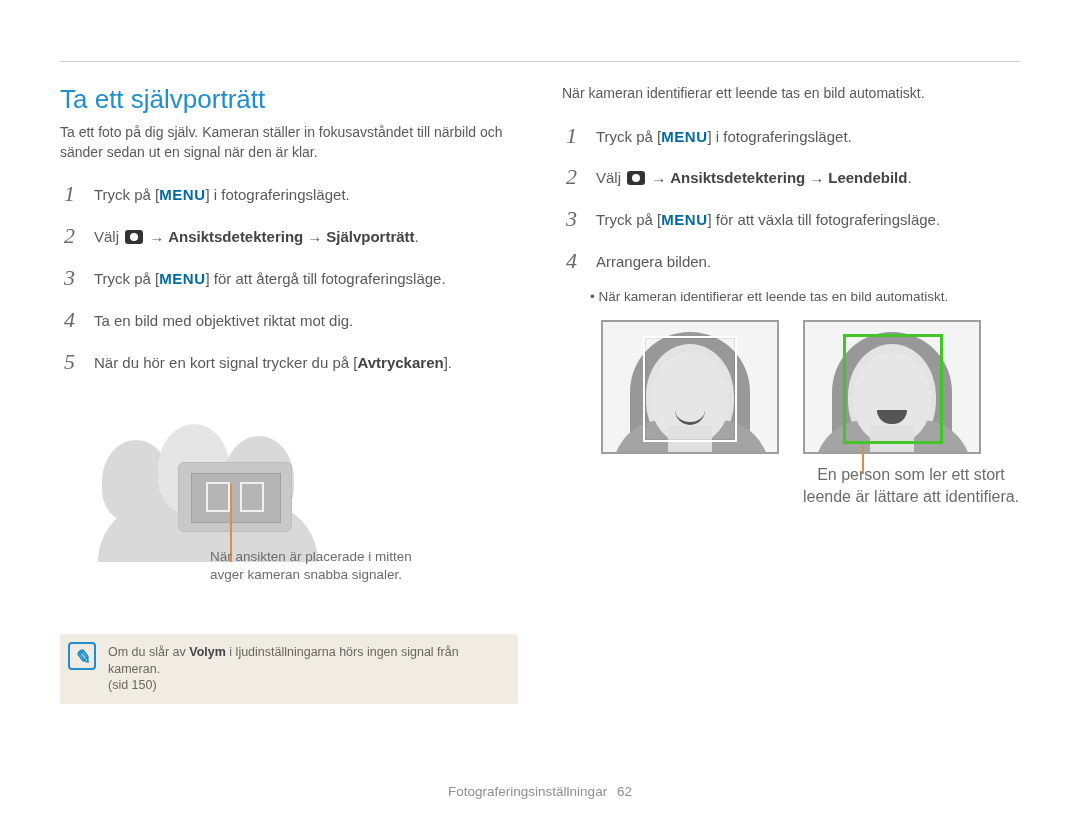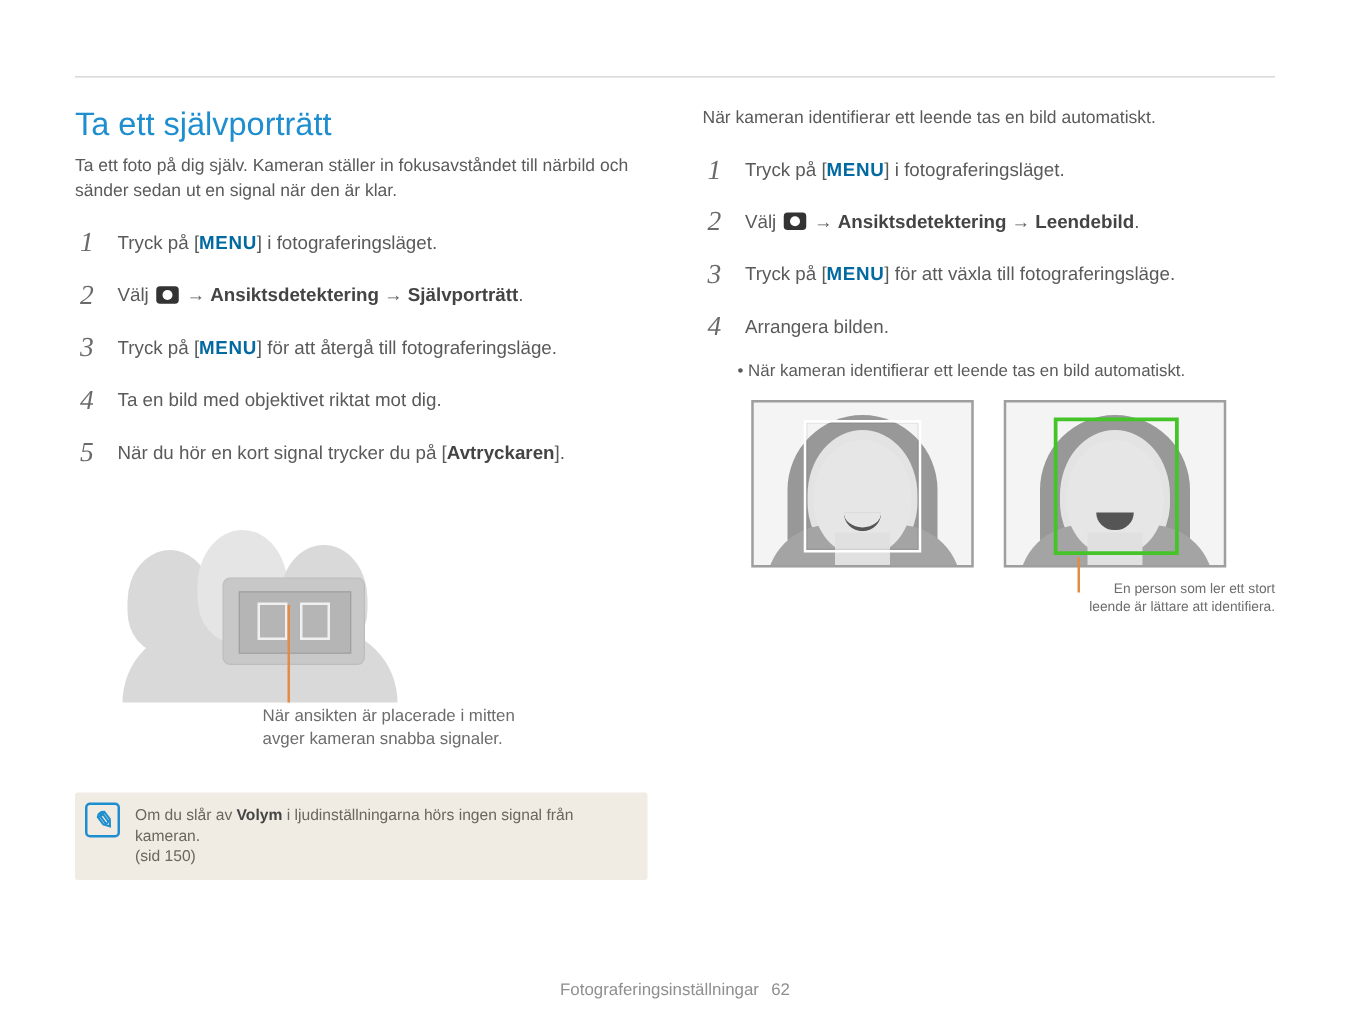--- a/index.html
+++ b/index.html
@@ -163,21 +163,21 @@
     position: absolute;
     left: 170px;
     top: 82px;
     width: 2px;
     height: 78px;
     background: #e38b45;
   }
   .selfie-caption {
     position: absolute;
     left: 150px;
-    top: 162px;
+    top: 146px;
     font-size: 13.5px;
     color: #6c6c6c;
     line-height: 1.35;
   }
   
   .note {
     margin-top: 32px;
     background: #f0ece3;
     border-radius: 2px;
     padding: 10px 12px 10px 48px;
@@ -293,24 +293,24 @@
   }
   .leader-smile {
     position: absolute;
     left: 300px;
     top: 126px;
     width: 2px; height: 28px;
     background: #e38b45;
   }
   .smile-caption {
     margin: 10px 0 0 0;
-    font-size: 11px;
+    font-size: 16px;
     color: #6c6c6c;
     line-height: 1.35;
-    text-align: right;
+    text-align: center;
     padding-left: 240px;
   }
   .footer {
     position: absolute;
     left: 0; right: 0;
     bottom: 16px;
     text-align: center;
     font-size: 13.5px;
     color: #8f8f8f;
     margin-top: 24px;

